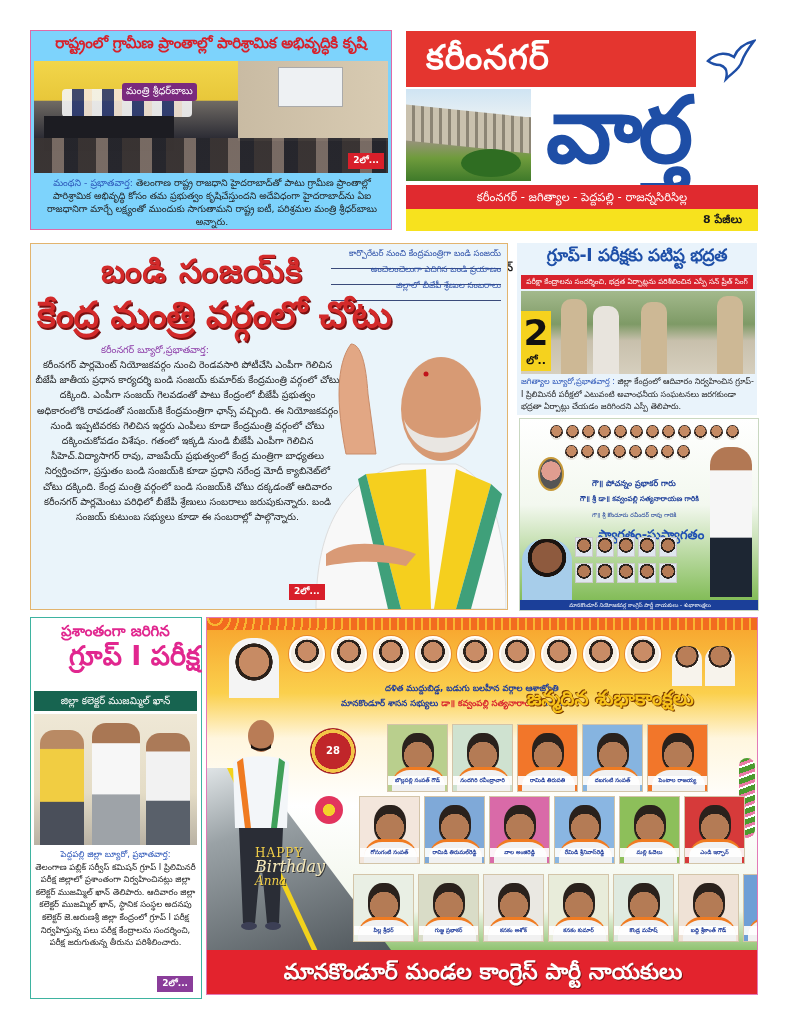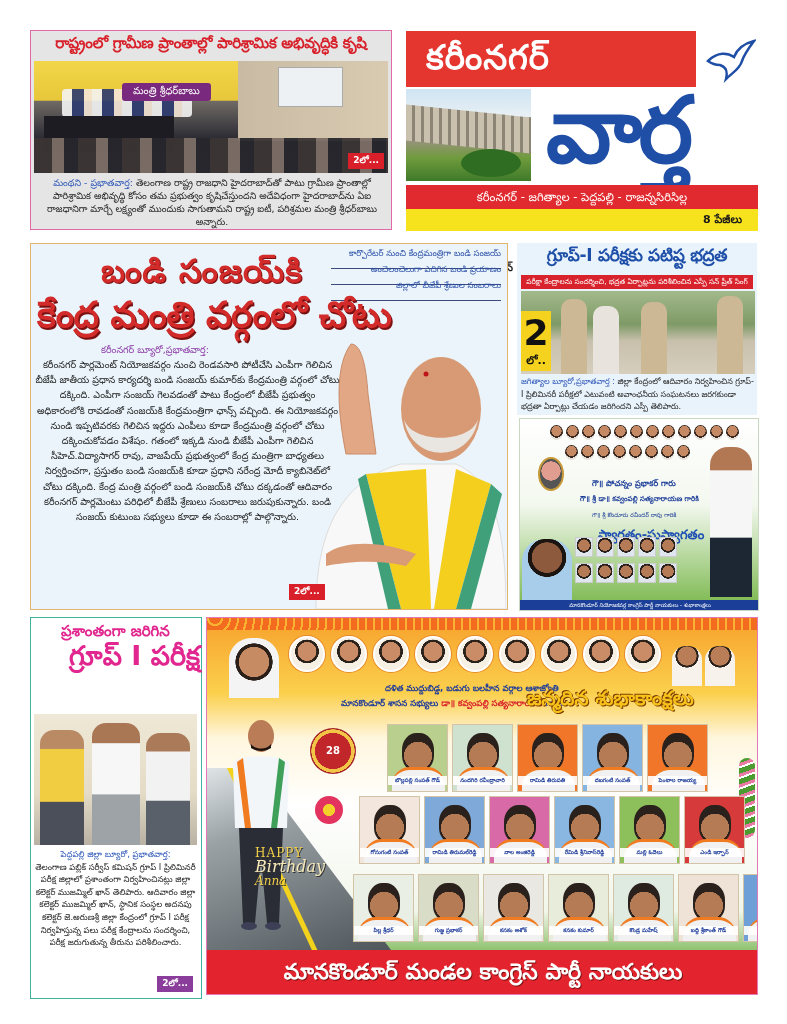--- a/index.html
+++ b/index.html
@@ -1,32 +1,32 @@
 <!DOCTYPE html>
 <html><head>
 <meta charset="utf-8">
 <style>
   * { box-sizing: border-box; margin: 0; padding: 0; }
   html, body { width: 787px; height: 1024px; background: #ffffff; overflow: hidden; }
   body { font-family: "DejaVu Sans", sans-serif; position: relative; }
   .abs { position: absolute; }
 
   
-  .tl-box { left: 30px; top: 30px; width: 362px; height: 200px; border: 1.5px solid #e06aa8; background: #e5e5e5; }
+  .tl-box { left: 30px; top: 30px; width: 362px; height: 200px; border: 1.5px solid #e06aa8; background: #7dd3fc; }
   .tl-headline { position: absolute; left: 4px; top: 3px; width: 352px; text-align: center; color: #d8202a; font-size: 15px; font-weight: bold; white-space: nowrap; letter-spacing: -0.3px; }
   .tl-photo { position: absolute; left: 3px; top: 30px; width: 354px; height: 112px;
     background: linear-gradient(180deg, #f2d64a 0%, #e8c73a 35%, #6f6a64 36%, #2a2a33 70%, #3b3b44 100%); overflow: hidden; }
   .tl-photo .wall { position: absolute; right: 0; top: 0; width: 150px; height: 80px; background: linear-gradient(90deg,#c9bba3,#d8cbb2); }
   .tl-photo .screen { position: absolute; right: 45px; top: 6px; width: 65px; height: 40px; background: #eef1f3; border: 1px solid #aaa; }
   .tl-photo .table { position: absolute; left: 10px; top: 55px; width: 130px; height: 35px; background: #1c1c22; }
   .tl-photo .panel { position: absolute; left: 28px; top: 28px; width: 130px; height: 28px;
     background: repeating-linear-gradient(90deg, #f4f4f4 0 10px, #2c3a70 10px 22px, #f6e7d7 22px 30px); border-radius: 4px; opacity: .9; }
   .tl-photo .crowd { position: absolute; left: 0; bottom: 0; width: 100%; height: 35px;
     background: repeating-linear-gradient(90deg, #3a3433 0 18px, #7c6e66 18px 30px, #26262c 30px 44px); opacity: .95; }
-  .tl-badge { position: absolute; left: 88px; top: 22px; background: #7a2a7e; color: #fff; font-size: 10px; padding: 2px 11px; border-radius: 3px; white-space: nowrap; }
+  .tl-badge { position: absolute; left: 88px; top: 22px; background: #7a2a7e; color: #fff; font-size: 10px; padding: 2px 4px; border-radius: 3px; white-space: nowrap; }
   .more-badge { position: absolute; background: #d81f2a; color: #fff; font-size: 9px; font-weight: bold; padding: 2px 5px; }
   .tl-body { position: absolute; left: 6px; top: 145px; width: 350px; font-size: 9.4px; line-height: 13px; color: #222; text-align: center; }
   .dateline { color: #2b55b8; }
 
   
   .mast { left: 406px; top: 31px; width: 352px; height: 200px; }
   .mast-red { position: absolute; left: 0; top: 0; width: 290px; height: 56px; background: #e4352f; }
   .mast-red-text { position: absolute; left: 20px; top: 6px; color: #fff; font-size: 34px; font-weight: bold; letter-spacing: 1px; white-space: nowrap; }
   .mast-dove { position: absolute; left: 300px; top: 8px; width: 50px; height: 46px; }
   .mast-photo { position: absolute; left: 0; top: 58px; width: 125px; height: 92px;
@@ -236,20 +236,21 @@
       <div class="ad1-sq"></div>
       <div class="ad1-sq"></div>
   </div>
   <div class="abs" style="left:190px;top:28px;width:42px;height:150px;border-radius:18px 18px 0 0;background:linear-gradient(180deg,#b27854 0 15%, #f6f6f6 16% 60%, #1d2633 61%);"></div>
   <div class="ad1-bottom">మానకొండూర్ నియోజకవర్గ కాంగ్రెస్ పార్టీ నాయకులు - శుభాకాంక్షలు</div>
 </div>
 
 <div class="abs lb">
   <div class="lb-h1">ప్రశాంతంగా జరిగిన</div>
   <div class="lb-h2">గ్రూప్ I పరీక్ష</div>
+  <div class="lb-bar">జిల్లా కలెక్టర్ ముజమ్మిల్ ఖాన్</div>
   <div class="lb-photo">
     <div class="man" style="left:6px;width:44px;height:115px;background:linear-gradient(180deg,#b98a64 0 16%, #f1cd42 17% 62%, #4a4f5a 63%);"></div>
     <div class="man" style="left:58px;width:48px;height:122px;background:linear-gradient(180deg,#a97754 0 16%, #f7f7f7 17% 58%, #9ea3a8 59%);"></div>
     <div class="man" style="left:112px;width:44px;height:112px;background:linear-gradient(180deg,#ab7a58 0 16%, #f2f2f2 17% 60%, #59606a 61%);"></div>
   </div>
   <div class="lb-body">
     <span class="dateline">పెద్దపల్లి జిల్లా బ్యూరో, ప్రభాతవార్త:</span><br>
     <span>తెలంగాణ పబ్లిక్ సర్వీస్ కమిషన్ గ్రూప్ I ప్రిలిమినరీ పరీక్ష జిల్లాలో ప్రశాంతంగా నిర్వహించినట్లు జిల్లా కలెక్టర్ ముజమ్మిల్ ఖాన్ తెలిపారు. ఆదివారం జిల్లా కలెక్టర్ ముజమ్మిల్ ఖాన్, స్థానిక సంస్థల అదనపు కలెక్టర్ జె.అరుణశ్రీ జిల్లా కేంద్రంలో గ్రూప్ I పరీక్ష నిర్వహిస్తున్న పలు పరీక్ష కేంద్రాలను సందర్శించి, పరీక్ష జరుగుతున్న తీరును పరిశీలించారు.</span>
   </div>
   <div class="abs more-badge lb-more">2లో...</div>

